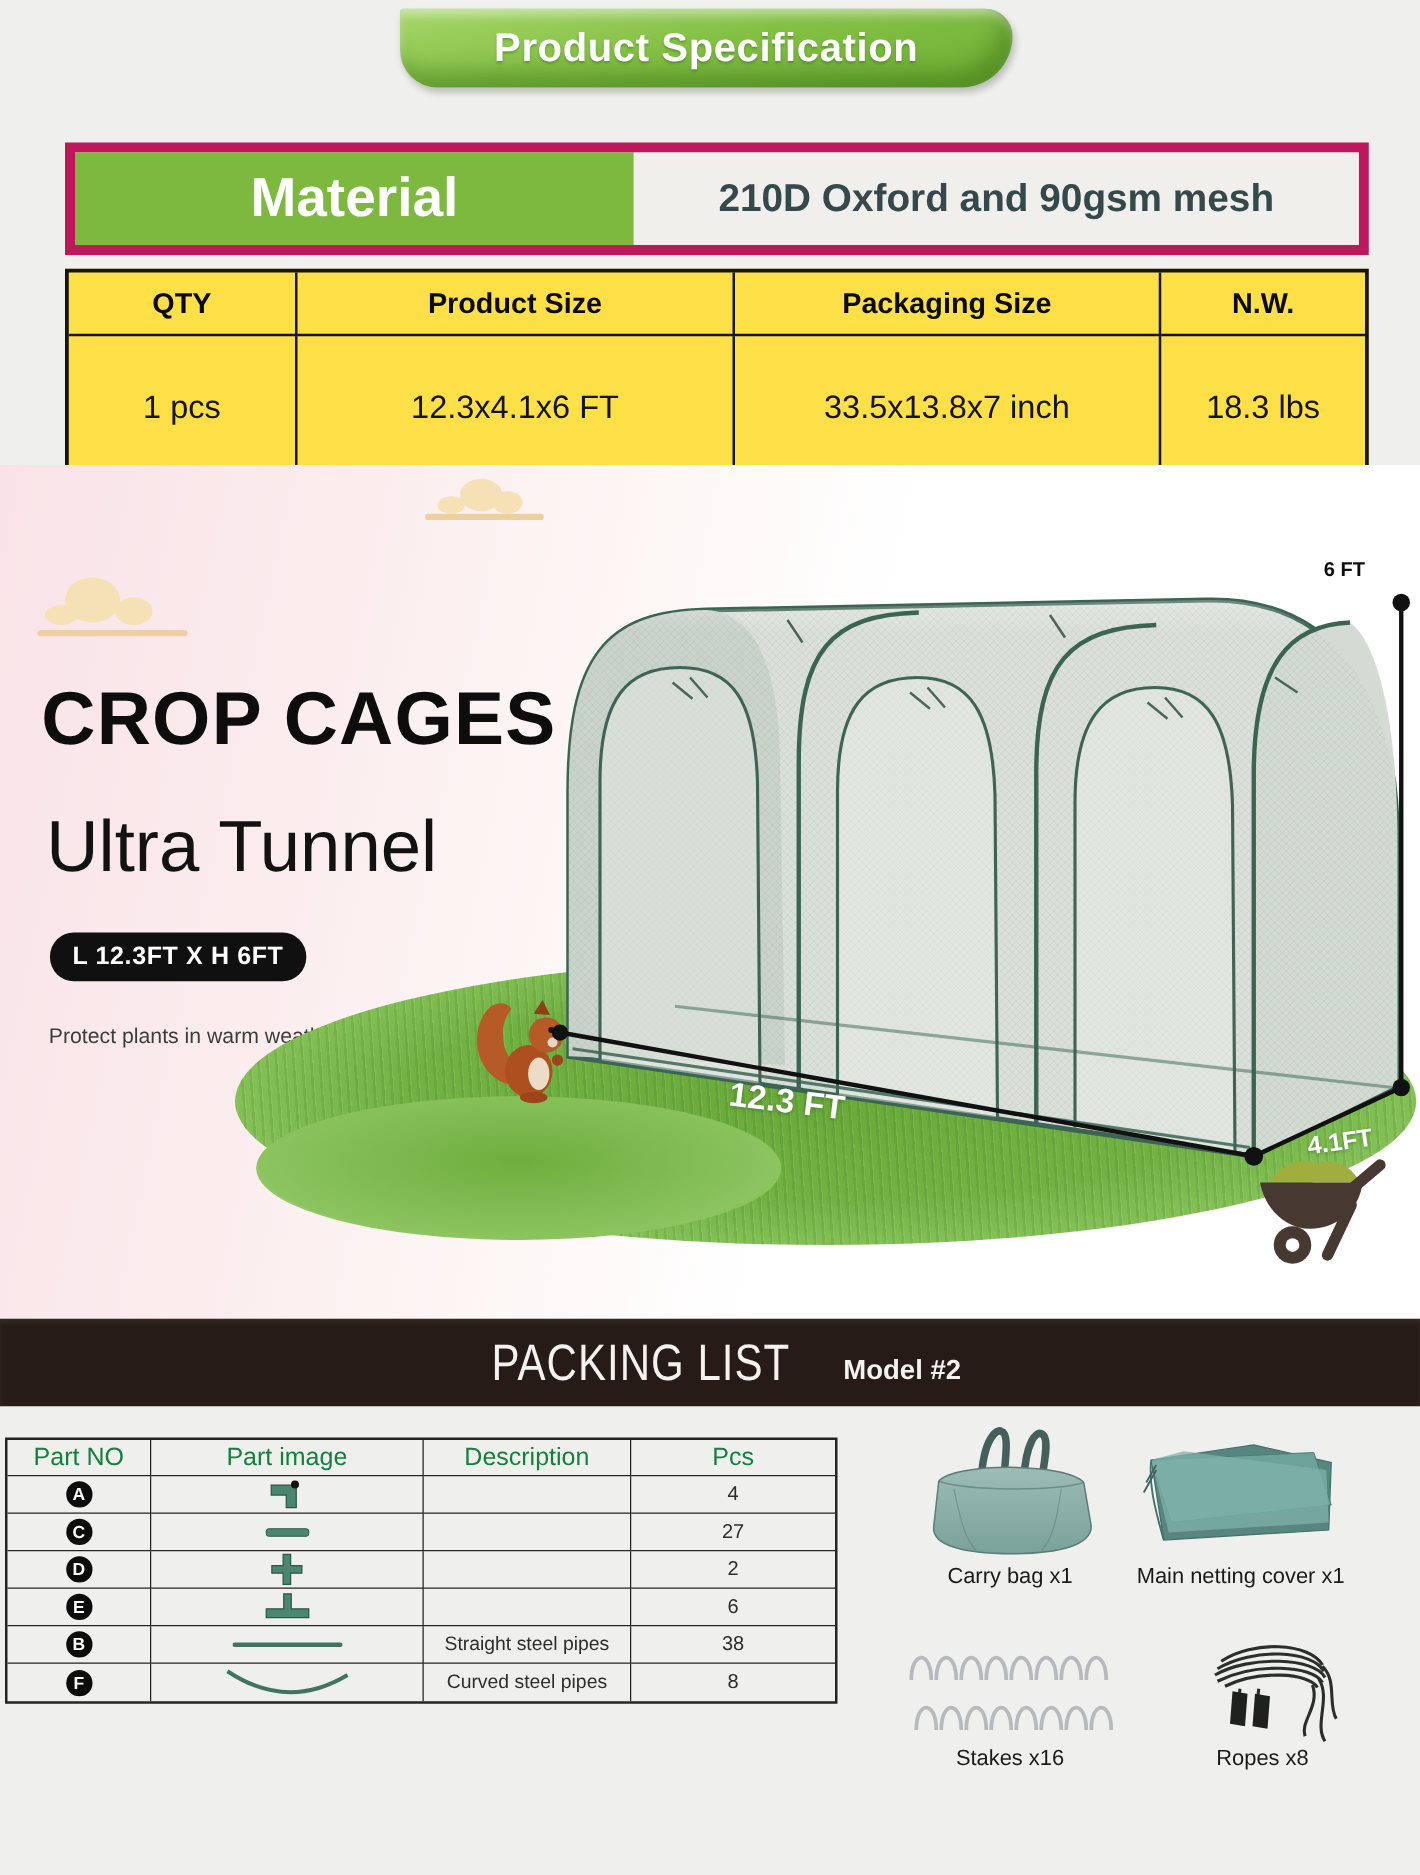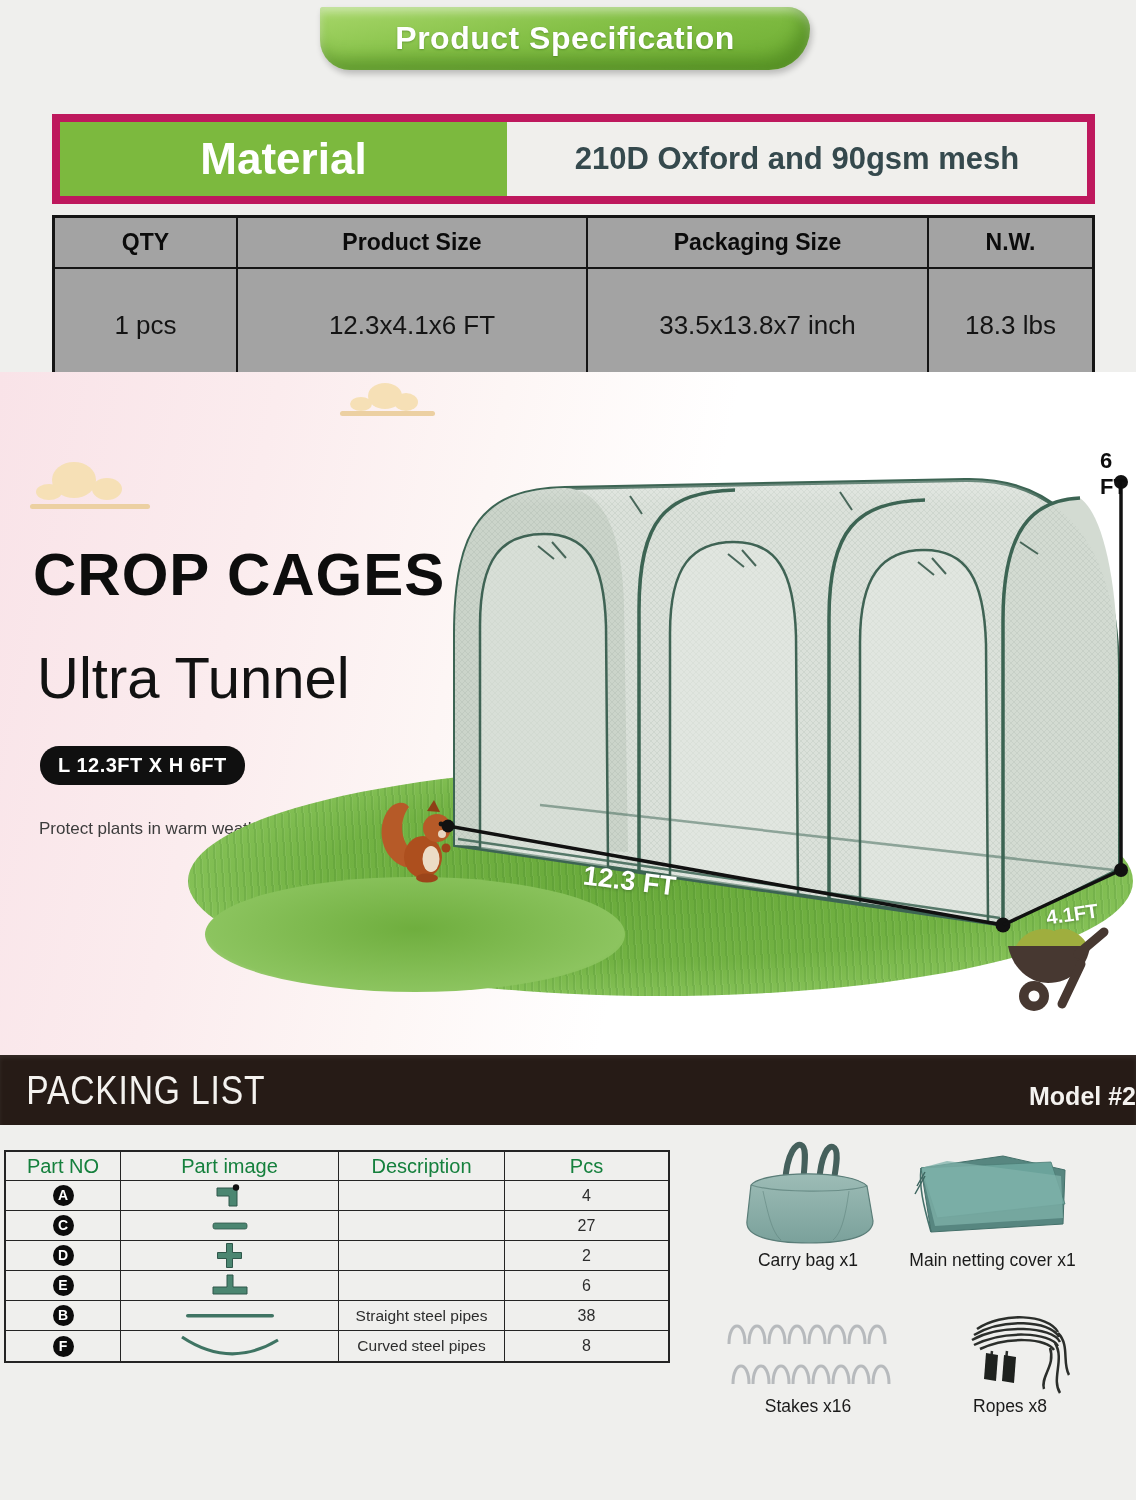--- a/index.html
+++ b/index.html
@@ -31,21 +31,21 @@
     width:447px;background:#7cb93e;display:flex;align-items:center;justify-content:center;
   }
   .material-row .green-cell span{color:#fff;font-size:44px;font-weight:bold;}
   .material-row .value-cell{
     flex:1;display:flex;align-items:center;justify-content:center;background:#f0efec;
   }
   .material-row .value-cell span{color:#35494d;font-size:31px;font-weight:bold;}
   
   .spec-table{
     position:absolute;left:52px;top:215px;width:1043px;height:169px;
-    border:3px solid #151515;background:#a3a3a3;
+    border:3px solid #151515;background:#fde047;
     display:grid;grid-template-columns:183px 350px 341px 1fr;grid-template-rows:51px 1fr;
   }
   .spec-table .cell{
     display:flex;align-items:center;justify-content:center;
     border-right:2.5px solid #151515;
   }
   .spec-table .cell.last{border-right:none;}
   .spec-table .cell.hdr{border-bottom:2.5px solid #151515;font-weight:bold;font-size:23px;color:#0b0b0b;}
   .spec-table .cell.val{font-size:26px;color:#141414;}
   
@@ -77,28 +77,28 @@
     position:absolute;left:205px;top:505px;width:420px;height:115px;border-radius:50%;
     background:radial-gradient(ellipse at 50% 45%,#6fae3e 0%,#8cc45f 70%,rgba(164,212,124,0) 98%);
   }
   .dim-label{position:absolute;font-weight:bold;}
   .dim-white{color:#fff;text-shadow:0 1px 3px rgba(40,70,30,.45);}
   .dim-black{color:#0d0d0d;}
   svg.layer{position:absolute;left:0;top:0;}
   
   .pack-banner{
     position:absolute;left:0;top:1055px;width:1136px;height:70px;background:#261b16;
-    display:flex;align-items:center;justify-content:space-between;gap:16px;
+    display:flex;align-items:center;justify-content:center;gap:16px;
     box-shadow:inset 0 3px 4px rgba(255,255,255,.07);
   }
   .pack-banner .big{
     display:inline-block;color:#f4f2ef;font-size:41px;font-weight:400;letter-spacing:1px;
     transform:scaleX(.82);transform-origin:center;
   }
-  .pack-banner .small{color:#f4f2ef;font-size:25px;font-weight:bold;margin-top:12px;}
+  .pack-banner .small{color:#f4f2ef;font-size:22px;font-weight:bold;margin-top:12px;}
   
   .pack-table{
     position:absolute;left:4px;top:1150px;width:666px;
     display:grid;grid-template-columns:115px 218px 166px 1fr;
     grid-template-rows:29px repeat(6,30px);
     border:2px solid #242424;
   }
   .pack-table .pcell{
     display:flex;align-items:center;justify-content:center;
     border-right:1.5px solid #242424;border-bottom:1.5px solid #242424;
@@ -233,21 +233,21 @@
     <svg class="layer" width="1136" height="683" viewBox="0 0 1136 683">
       <line x1="1121" y1="110" x2="1121" y2="498" stroke="#111" stroke-width="3.5"></line>
       <circle cx="1121" cy="110" r="7" fill="#111"></circle>
       <circle cx="1121" cy="498" r="7" fill="#111"></circle>
       <line x1="448" y1="454" x2="1003" y2="553" stroke="#111" stroke-width="3.5"></line>
       <circle cx="448" cy="454" r="6.5" fill="#111"></circle>
       <circle cx="1003" cy="553" r="7.5" fill="#111"></circle>
       <line x1="1003" y1="553" x2="1121" y2="498" stroke="#111" stroke-width="3.5"></line>
     </svg>
 
-    <div class="dim-label dim-black" style="left:1059px;top:76px;font-size:22px;margin-left:41px;">6 FT</div>
+    <div class="dim-label dim-black" style="left:1059px;top:76px;font-size:16px;">6 FT</div>
     <div class="dim-label dim-white" style="left:583px;top:494px;font-size:27px;transform:rotate(7deg);">12.3 FT</div>
     <div class="dim-label dim-white" style="left:1046px;top:531px;font-size:20px;transform:rotate(-8deg);">4.1FT</div>
   </div>
 
   <div class="pack-banner">
     <span class="big">PACKING LIST</span>
     <span class="small">Model #2</span>
   </div>
 
   <div class="pack-table">

